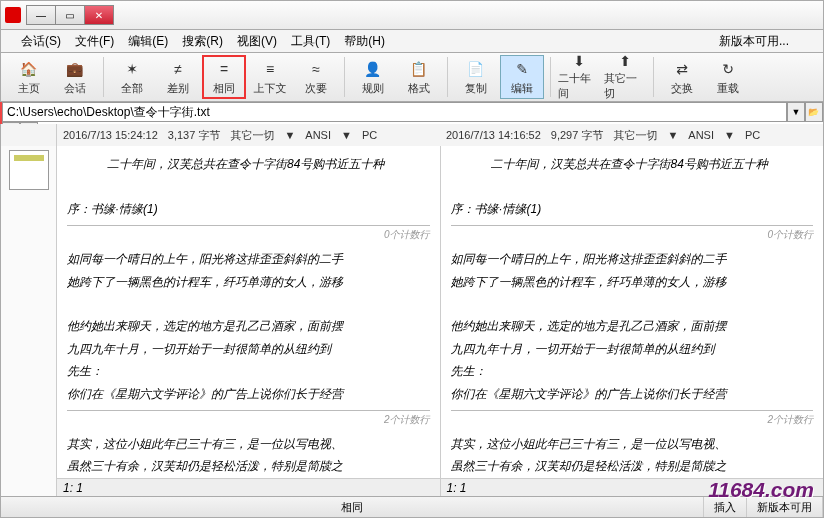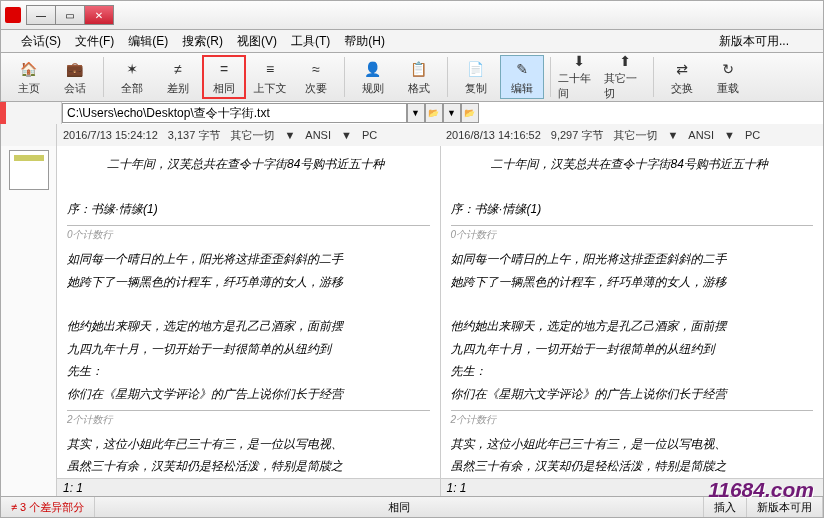--- a/index.html
+++ b/index.html
@@ -11,38 +11,38 @@
 .winbtn { width: 30px; height: 20px; border: 1px solid #8a8a8a; background: linear-gradient(#f5f5f5,#ddd); margin-left: -1px; display: flex; align-items: center; justify-content: center; font-size: 10px; }
 .winbtn.close { background: linear-gradient(#e67,#c23); color: #fff; }
 .menubar { height: 22px; background: #f4f4f4; display: flex; align-items: center; padding: 0 20px; border-left: 1px solid #aaa; border-right: 1px solid #aaa; justify-content: flex-end; }
 .menubar span { margin-right: 14px; cursor: default; }
 .menubar .newver { margin-left: auto; color: #000000; }
 .toolbar { height: 50px; background: linear-gradient(#fafafa,#e8e8e8); border: 1px solid #aaa; display: flex; align-items: center; padding: 2px 6px; gap: 2px; }
 .tbtn { width: 44px; height: 44px; display: flex; flex-direction: column; align-items: center; justify-content: center; border: 1px solid transparent; font-size: 11px; color: #333; }
 .tbtn.highlight { border: 2px solid #e33; }
 .tbtn .ticon { width: 20px; height: 20px; margin-bottom: 2px; display: flex; align-items: center; justify-content: center; font-size: 14px; }
 .tbsep { width: 1px; height: 40px; background: #ccc; margin: 0 4px; }
-.pathrow { height: 22px; display: flex; border-left: 6px solid #ef4444; border-right: 1px solid #aaa; }
+.pathrow { height: 22px; display: flex; border-left: 2px solid #ef4444; border-right: 1px solid #aaa; flex-direction: column; }
 .nav { width: 56px; background: #f4f4f4; border-right: 1px solid #ccc; }
 .pathcell { flex: 1; display: flex; align-items: center; }
 .pathinput { flex: 1; height: 20px; border: 1px solid #999; padding: 0 4px; font-size: 12px; }
 .smbtn { width: 18px; height: 20px; border: 1px solid #999; background: #eee; font-size: 9px; display: flex; align-items: center; justify-content: center; }
 .inforow { height: 22px; display: flex; background: #f4f4f4; border-left: 1px solid #aaa; border-right: 1px solid #aaa; font-size: 11px; color: #333; }
 .infocell { flex: 1; display: flex; align-items: center; padding: 0 6px; gap: 10px; }
 .infocell span { white-space: nowrap; }
 .content { display: flex; height: 350px; border-left: 1px solid #aaa; border-right: 1px solid #aaa; font-style: italic; }
 .gutter { width: 56px; background: #fafafa; border-right: 1px solid #ccc; display: flex; flex-direction: column; align-items: center; padding-top: 4px; }
 .gutter .thumb { width: 40px; height: 40px; border: 1px solid #999; background: #fff; margin-bottom: 4px; position: relative; }
 .gutter .thumb::after { content:''; position:absolute; top:4px; left:4px; right:4px; height:6px; background:#cc6; }
 .panes { flex: 1; display: flex; }
 .pane { flex: 1; background: #fff; border-right: 1px solid #ccc; overflow: hidden; position: relative; }
 .pane:last-child { border-right: none; }
 .txt { padding: 8px 10px; font-size: 12px; line-height: 1.7; color: #000; }
 .txt p { margin-bottom: 2px; white-space: nowrap; overflow: hidden; }
-.divline { border-top: 1px solid #bbb; margin: 6px 0; font-size: 10px; color: #999; text-align: left; }
+.divline { border-top: 1px solid #bbb; margin: 6px 0; font-size: 10px; color: #999; text-align: right; }
 .statusbar { height: 22px; background: linear-gradient(#f4f4f4,#e4e4e4); border: 1px solid #aaa; display: flex; align-items: center; font-size: 11px; }
 .statusbar .seg { padding: 0 10px; border-right: 1px solid #ccc; height: 100%; display: flex; align-items: center; }
 .statusbar .diff { color: #c00; }
 .watermark { position: absolute; right: 10px; bottom: 30px; font-size: 21px; font-weight: bold; font-style: italic; color: #701a75; text-shadow: 1px 1px 0 #fff; pointer-events: none; }
 </style>
 </head>
 <body>
 
 <div class="titlebar">
   <div class="icon"></div>
@@ -150,21 +150,21 @@
   <div class="infocell">
     <span>2016/7/13 15:24:12</span>
       <span>3,137 字节</span>
     <span>其它一切</span>
       <span>▼</span>
     <span>ANSI</span>
       <span>▼</span>
     <span>PC</span>
   </div>
   <div class="infocell">
-    <span>2016/8/13 14:16:52</span>
+    <span>2016/7/13 14:16:52</span>
       <span>9,297 字节</span>
     <span>其它一切</span>
       <span>▼</span>
     <span>ANSI</span>
       <span>▼</span>
     <span>PC</span>
   </div>
 </div>
 
 <div class="content">
@@ -209,19 +209,18 @@
         <p>其实，这位小姐此年已三十有三，是一位以写电视、</p>
         <p>虽然三十有余，汉芙却仍是轻松活泼，特别是简牍之</p>
         <div class="divline">24个计数行</div>
       </div>
       <div style="position:absolute;bottom:0;left:0;right:0;height:18px;background:#eee;border-top:1px solid #ccc;padding:2px 6px">1: 1</div>
     </div>
   </div>
 </div>
 
 <div class="statusbar">
-  <div class="seg diff">≠ 3 个差异部分</div>
   <div class="seg" style="flex:1;justify-content:center">相同</div>
   <div class="seg">插入</div>
   <div class="seg">新版本可用</div>
 </div>
 
 <div class="watermark">11684.com</div>
 
 </body></html>

